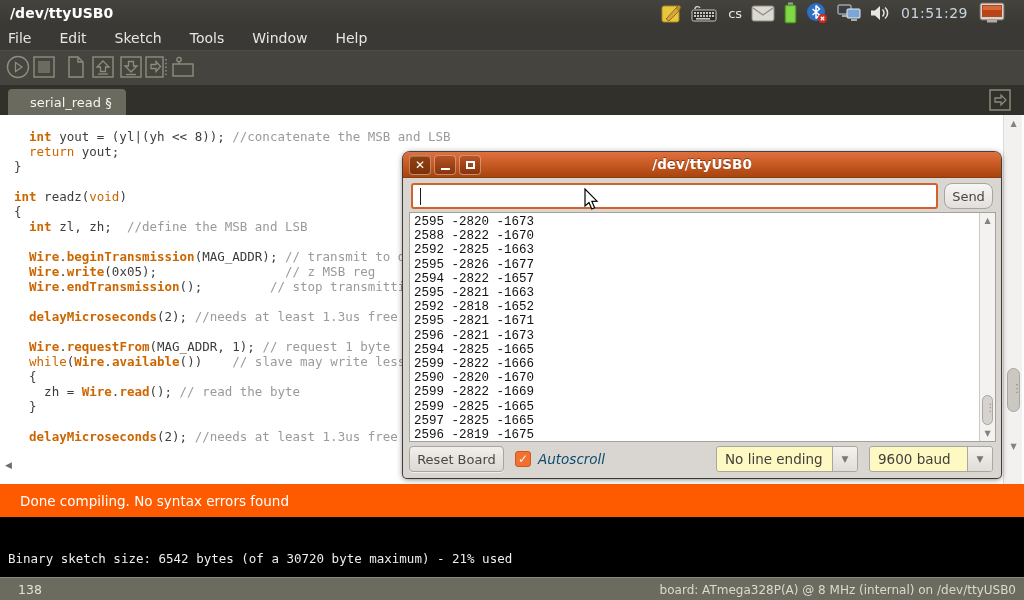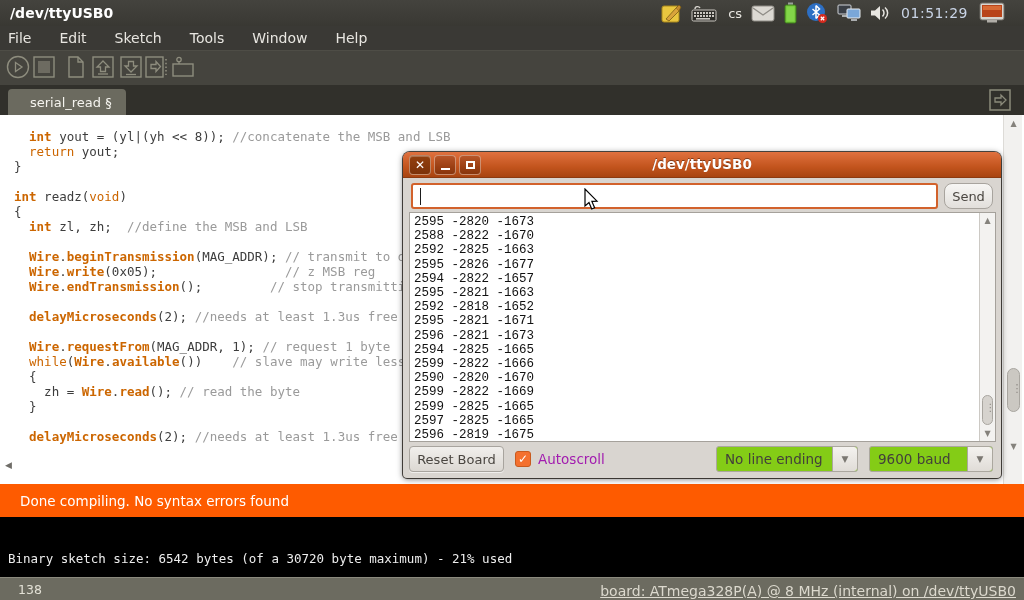--- a/index.html
+++ b/index.html
@@ -46,21 +46,21 @@
   #statusbar { position:absolute; left:0; top:484px; width:1024px; height:33px; background:#fe5b00; display:flex; align-items:center; }
   #status-msg { color:#fff; font-size:13.5px; padding-left:20px; }
 
   
   #console { position:absolute; left:0; top:517px; width:1024px; height:60px; background:#000; }
   #console-text { position:absolute; left:8px; top:34px; color:#ededed; font-family:"DejaVu Sans Mono","Liberation Mono",monospace; font-size:12.5px; }
 
   
   #bottombar { position:absolute; left:0; top:577px; width:1024px; height:23px; background:#6c6b60; border-top:1px solid #8b8a7e; }
   #line-num { position:absolute; left:18px; top:4px; color:#e3e1d6; font-size:12.5px; }
-  #board-info { position:absolute; right:8px; top:5px; color:#dcd9ce; font-size:14px;text-decoration:underline; }
+  #board-info { position:absolute; right:8px; top:5px; color:#dcd9ce; font-size:12px; }
 
   
   #serial-win { position:absolute; left:403px; top:152px; width:598px; height:326px; background:#d9d5d0; border-radius:7px 7px 4px 4px; box-shadow:0 1px 6px rgba(0,0,0,.55), 0 0 0 1px #55504a; }
   #sw-title { position:absolute; left:0; top:0; width:598px; height:26px; border-radius:6px 6px 0 0; background:linear-gradient(#e0713f,#c2541d 60%,#a84410); border-bottom:1px solid #8c3a10; }
   #sw-title-text { position:absolute; left:0; right:0; top:4px; text-align:center; color:#fff; font-weight:bold; font-size:13.5px; text-shadow:0 -1px 0 rgba(0,0,0,.4); }
   .wbtn { position:absolute; top:3px; width:22px; height:20px; border:1px solid rgba(255,235,220,.45); border-radius:4px; display:flex; align-items:center; justify-content:center; color:#fff; background:linear-gradient(rgba(90,30,5,.25),rgba(90,30,5,.45)); }
   #wbtn-close { left:6px; background:linear-gradient(#93400f,#7c3209); box-shadow:inset 0 1px 0 rgba(255,255,255,.25); font-weight:bold; font-size:12px; }
   #wbtn-min  { left:31px; font-weight:bold; }
   #wbtn-min span { display:block; width:9px; height:2px; background:#fff; margin-top:7px; }
   #wbtn-max  { left:56px; }
@@ -72,23 +72,23 @@
 
   #sw-output { position:absolute; left:6px; top:60px; width:587px; height:230px; background:#fff; border:1px solid #a5a19b; overflow:hidden; }
   #sw-lines { position:absolute; left:4px; top:2px; font-family:Liberation Mono, monospace; font-size:12.5px; line-height:14.2px; color:#111; white-space:pre; }
   #sw-scroll { position:absolute; right:0; top:0; width:16px; height:228px; background:#f3f2f0; border-left:1px solid #ccc9c4; }
   #sw-scroll .arr { position:absolute; left:0; width:15px; text-align:center; color:#85827c; font-size:8px; }
   #sw-thumb { position:absolute; left:2px; top:182px; width:11px; height:30px; background:#d6d3ce; border:1px solid #a9a6a0; border-radius:6px; }
   #sw-thumb::after{ content:"⋮"; position:absolute; left:2.5px; top:6px; color:#8e8b85; font-size:10px; }
 
   #reset-btn { position:absolute; left:6px; top:294px; width:95px; height:26px; background:linear-gradient(#f1efec,#dcd8d3); border:1px solid #a8a49e; border-radius:4px; color:#4a4641; font-size:13px; display:flex; align-items:center; justify-content:center; box-shadow:0 1px 0 rgba(255,255,255,.6); }
   #autoscroll-box { position:absolute; left:112px; top:299px; width:16px; height:16px; background:#f4702e; border:1px solid #c85a1e; border-radius:3px; color:#fff; font-size:12px; line-height:14px; text-align:center; font-weight:bold; }
-  #autoscroll-label { position:absolute; left:135px; top:299px; font-size:13.5px; color:#a21caf; }
-
-  .combo { position:absolute; top:294px; height:26px; background:#84cc16; border:1px solid #aba79f; border-radius:3px; }
+  #autoscroll-label { position:absolute; left:135px; top:299px; font-size:13.5px; color:#0c4a6e;font-style:italic; }
+
+  .combo { position:absolute; top:294px; height:26px; background:#fef9c3; border:1px solid #aba79f; border-radius:3px; }
   .combo .cval { position:absolute; left:8px; top:4px; font-size:13.5px; color:#43403b; white-space:nowrap; }
   .combo .cbtn { position:absolute; right:0; top:0; width:25px; height:24px; background:linear-gradient(#f4f2ef,#e0dcd7); border-left:1px solid #aba79f; border-radius:0 3px 3px 0; display:flex; align-items:center; justify-content:center; color:#7b7872; font-size:9px; }
   #combo-ending { left:313px; width:142px; }
   #combo-baud   { left:466px; width:124px; }
 
   
   #cursor { position:absolute; left:583px; top:188px; }
 </style>
 </head>
 <body>

